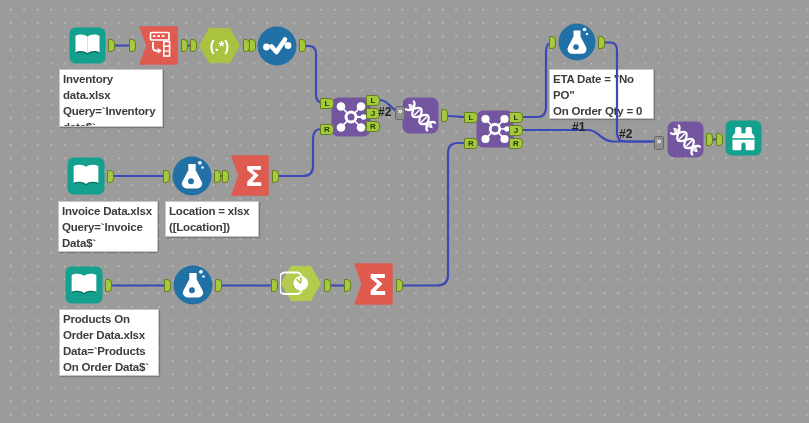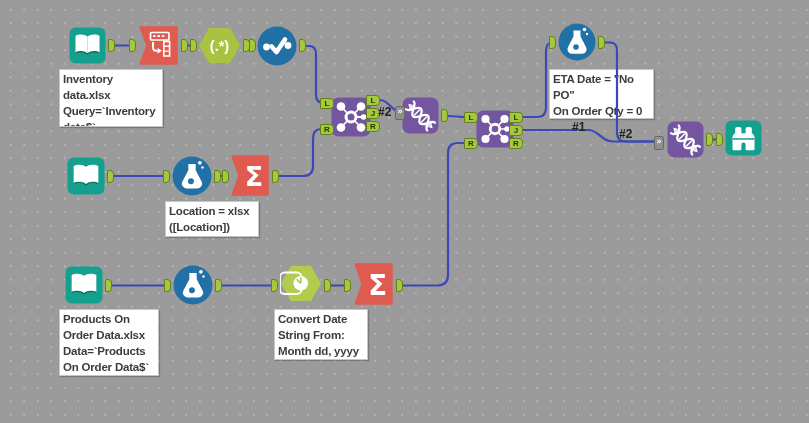--- a/index.html
+++ b/index.html
@@ -27,29 +27,29 @@
 </style>
 </head>
 <body>
 
 <div id="canvas">
 
   <div class="ann" style="left:59px;top:69px;width:104px;height:58px">Inventory
 data.xlsx
 Query=`Inventory
 data$`</div>
+  <div class="ann" style="left:58px;top:201px;width:100px;height:51px">Invoice Data.xlsx
+Query=`Invoice
+Data$`</div>
   <div class="ann" style="left:165px;top:201px;width:94px;height:36px">Location = xlsx
 ([Location])</div>
   <div class="ann" style="left:59px;top:309px;width:100px;height:67px">Products On
 Order Data.xlsx
 Data=`Products
 On Order Data$`</div>
-  <div class="ann" style="left:274px;top:309px;width:94px;height:51px">Convert Date
-String From:
-Month dd, yyyy</div>
   <div class="ann" style="left:549px;top:69px;width:105px;height:50px">ETA Date = "No
 PO"
 On Order Qty = 0</div>
 
   <svg id="wires" width="809" height="423">
     <g fill="none" stroke="#3A49B5" stroke-width="2.2" stroke-linecap="round">
       <path d="M115,45.5 L129,45.5"></path>
       <path d="M188,45.5 L191,45.5"></path>
       <path d="M250,45.5 L250.5,45.5"></path>
       <path d="M306,46 L309,46 Q316,46 316,54 L316,95 Q316,103 324,103 L321,103"></path>

